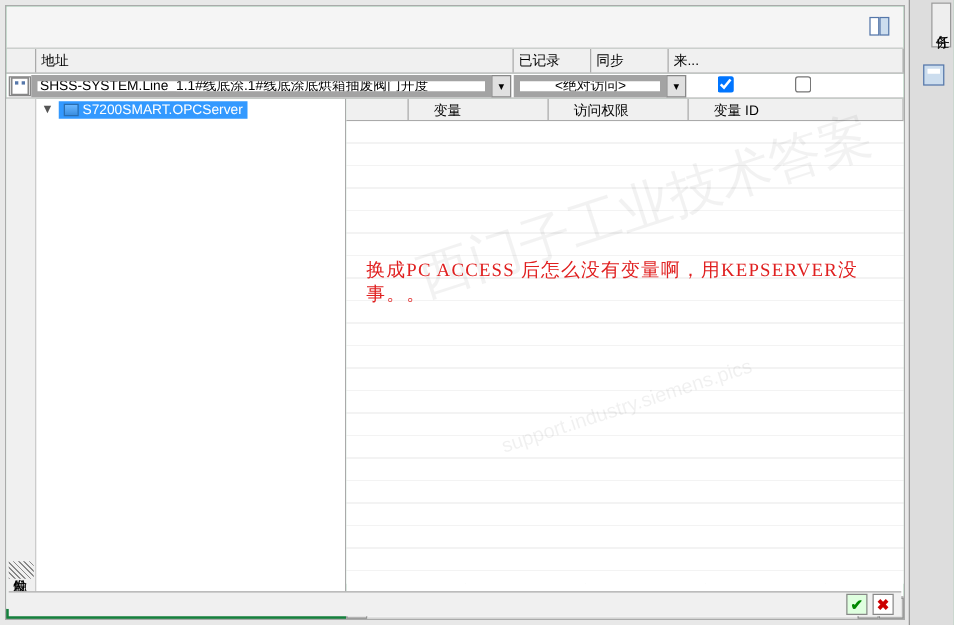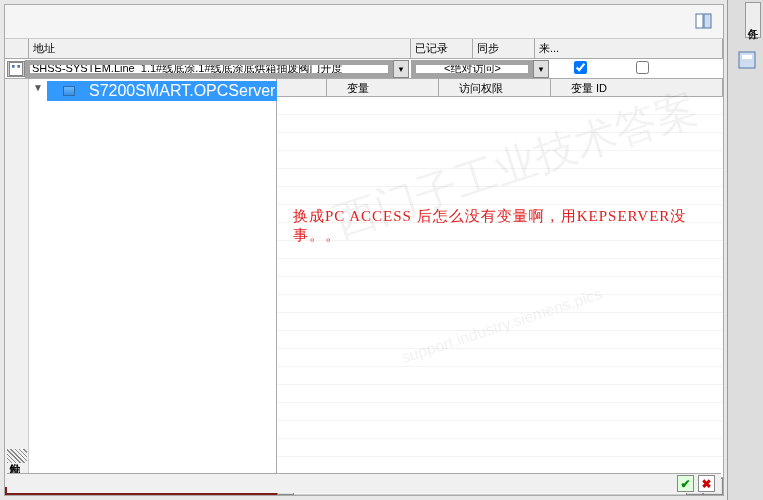--- a/index.html
+++ b/index.html
@@ -1,31 +1,31 @@
 <!DOCTYPE html>
 <html><head>
 <meta charset="utf-8">
 <style>
 * { box-sizing: border-box; margin: 0; padding: 0; font-family: "Microsoft YaHei", SimSun, sans-serif; }
 body { width: 763px; height: 500px; background: #e8e8e8; overflow: hidden; position: relative; }
-.outer { position: absolute; left: 4px; top: 4px; width: 720px; height: 492px; background: #7f1d1d; border: 1px solid #aaa; }
+.outer { position: absolute; left: 4px; top: 4px; width: 720px; height: 492px; background: #15803d; border: 1px solid #aaa; }
 .right-sidebar { position: absolute; right: 0; top: 0; width: 36px; height: 500px; background: #ddd; border-left: 1px solid #999; }
 .right-tab { position: absolute; right: 2px; top: 2px; width: 16px; height: 36px; background: #eee; border: 1px solid #999; font-size: 11px; writing-mode: vertical-rl; text-align: center; line-height: 14px; }
 .right-icon { position: absolute; right: 6px; top: 50px; width: 20px; height: 20px; }
 .toolbar { height: 34px; background: #f5f5f5; border-bottom: 1px solid #ccc; position: relative; }
 .toolbar-icon { position: absolute; right: 10px; top: 8px; width: 18px; height: 16px; }
 .header-row { display: flex; height: 20px; background: #f0f0f0; border-bottom: 1px solid #aaa; font-size: 11px; }
 .hcell { border-right: 1px solid #aaa; padding: 2px 4px; white-space: nowrap; overflow: hidden; }
 .input-row { display: flex; height: 20px; background: #fff; border-bottom: 1px solid #aaa; font-size: 11px; align-items: center; }
 .combo-icon { width: 18px; height: 16px; border: 1px solid #888; margin-left: 2px; display: flex; align-items: center; justify-content: center; background: #f0f0f0; }
 .combo { height: 18px; border: 5px solid #a3a3a3; font-size: 11px; padding: 0 2px; background: #fff; }
 .checkbox { width: 13px; height: 13px; }
 .main-area { display: flex; height: 408px; }
 .tree-panel { width: 272px; background: #fff; border-right: 1px solid #aaa; position: relative; }
-.tree-item { position: absolute; left: 42px; top: 2px; font-size: 16px; color: #fff; background: #3399ff; padding: 1px 16px; display: flex; align-items: center; gap: 14px; }
+.tree-item { position: absolute; left: 42px; top: 2px; font-size: 11px; color: #fff; background: #3399ff; padding: 1px 4px; display: flex; align-items: center; gap: 3px; }
 .tree-arrow { position: absolute; left: 28px; top: 3px; font-size: 10px; color: #555; }
 .tree-icon { width: 12px; height: 10px; background: linear-gradient(#6ab7ff,#3a8ee0); border: 1px solid #2a6eb0; }
 .grid-panel { flex: 1; background: #fff; position: relative; overflow: hidden; }
 .grid-header { display: flex; height: 18px; background: #f0f0f0; border-bottom: 1px solid #aaa; font-size: 11px; gap: 16px; }
 .ghcell { border-right: 1px solid #aaa; padding: 2px 4px; }
 .grid-body { height: 370px; background: repeating-linear-gradient(to bottom, #fff 0, #fff 17px, #f3f3f3 17px, #f3f3f3 18px), repeating-linear-gradient(to right, transparent 0, transparent 95px, #eee 95px, #eee 96px); position: relative; }
 .annotation { position: absolute; left: 16px; top: 110px; font-size: 15px; color: #e02020; font-family: SimSun, serif; letter-spacing: 1px; }
 .watermark { position: absolute; left: 50px; top: 40px; font-size: 42px; color: rgba(0,0,0,0.05); transform: rotate(-18deg); white-space: nowrap; pointer-events: none; }
 .watermark2 { position: absolute; left: 120px; top: 220px; font-size: 16px; color: rgba(0,0,0,0.06); transform: rotate(-18deg); white-space: nowrap; pointer-events: none; }
 .hscroll { position: absolute; bottom: 0; left: 272px; right: 0; height: 18px; background: #f0f0f0; border-top: 1px solid #aaa; display: flex; }

